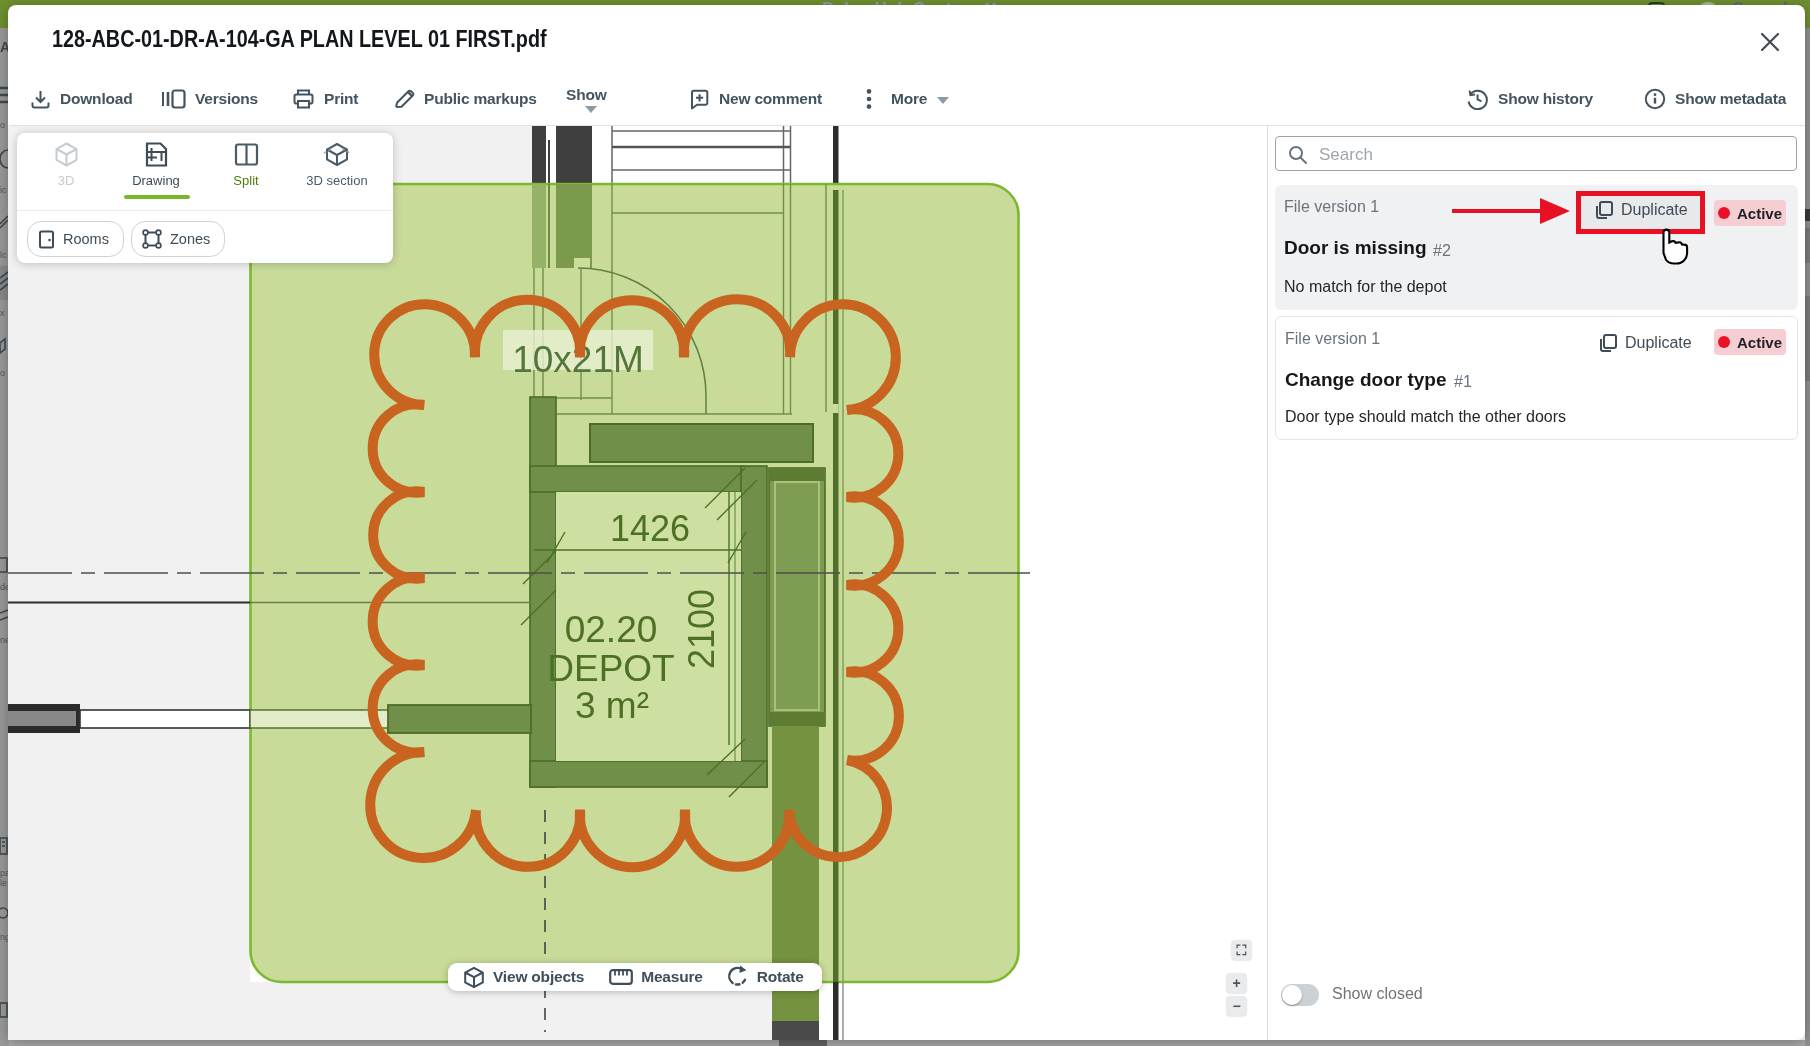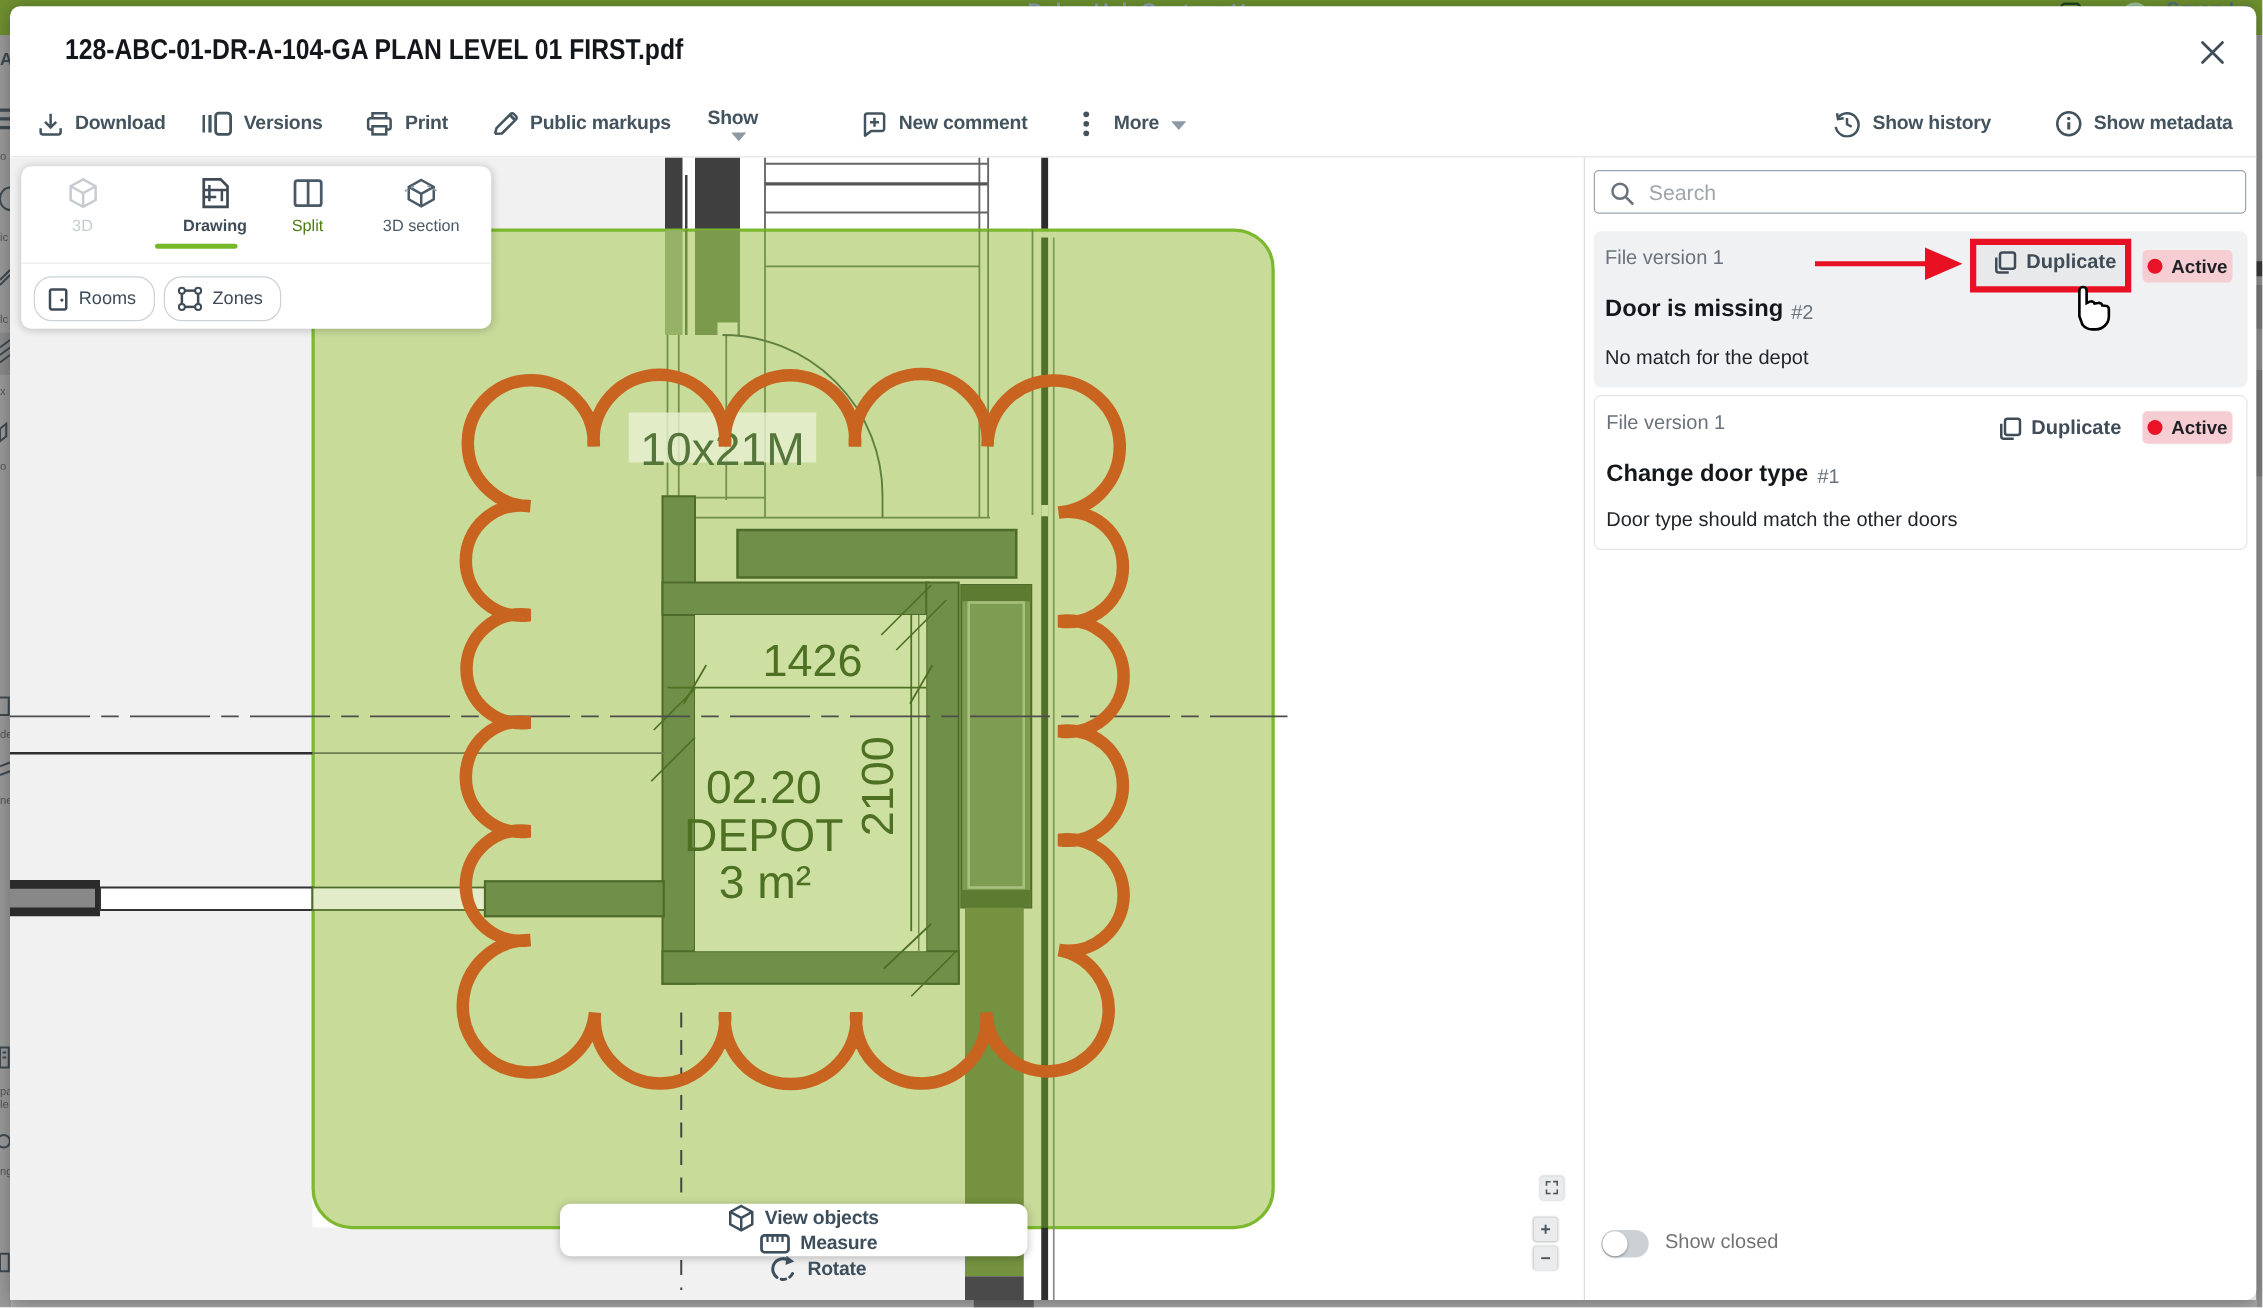--- a/index.html
+++ b/index.html
@@ -22,40 +22,40 @@
 #panel{left:17px;top:133px;width:376px;height:130px;background:#fff;border-radius:8px;
 box-shadow:0 1px 8px rgba(0,0,0,.22);}
 .tab{top:141px;width:80px;text-align:center;}
 .tab svg{display:block;margin:0 auto;}
 .tab .lbl{font-size:13px;margin-top:5px;}
 #underline{left:124px;top:195px;width:66px;height:3.5px;background:#76b82a;border-radius:2px;}
 #paneldiv{left:17px;top:210px;width:376px;height:1px;background:#ececec;}
 .pill{top:221px;height:36px;border:1.4px solid #ccd2d6;border-radius:14.5px;display:flex;align-items:center;padding:0 14px 0 10px;color:#3f4c57;font-size:14.5px;background:#fff;}
 .pill svg{margin-right:8px;}
 
-#bpill{left:448px;top:963px;width:374px;height:42px;background:#fff;border-radius:9px;
-box-shadow:0 1px 7px rgba(0,0,0,.25);display:flex;align-items:center;padding-left:15px;white-space:nowrap;flex-direction:column;}
+#bpill{left:448px;top:963px;width:374px;height:28px;background:#fff;border-radius:9px;
+box-shadow:0 1px 7px rgba(0,0,0,.25);display:flex;align-items:center;padding-left:15px;white-space:nowrap;}
 .bpi{display:flex;align-items:center;color:#3d4e5c;font-size:15.5px;font-weight:bold;letter-spacing:-0.2px;}
 .bpi svg{margin-right:8px;}
 
 .zbtn{width:19px;height:19px;background:#e9ebec;border-radius:3px;box-shadow:0 0 2px rgba(0,0,0,.3);color:#4a565f;font-size:14px;font-weight:bold;text-align:center;line-height:18px;}
 
 #search{left:1275px;top:136px;width:522px;height:35px;border:1px solid #9aa5ad;border-radius:4px;background:#fff;}
 #search .ph{position:absolute;left:43px;top:8px;font-size:17px;color:#9fa6ab;}
 .card{left:1275px;width:523px;border-radius:6px;}
 #card1{top:185px;height:125px;background:#eff1f3;}
 #card2{top:316px;height:124px;background:#fff;border:1px solid #e3e5e7;}
 .fv{position:absolute;left:9px;top:13px;font-size:16px;color:#6a737c;}
 .cardtitle{position:absolute;left:9px;font-size:19px;font-weight:bold;color:#15181b;}
 .cardnum{position:absolute;font-size:16px;color:#6a737c;}
 .cardsub{position:absolute;left:9px;font-size:16px;color:#22262a;}
 .activebadge{position:absolute;width:72px;height:26px;background:#f5cdd2;border-radius:4px;display:flex;align-items:center;justify-content:center;}
 .activebadge .dot{width:12px;height:12px;border-radius:50%;background:#ea1227;margin-right:7px;}
 .activebadge .t{font-size:15px;font-weight:bold;color:#1d2125;}
-.dup{position:absolute;display:flex;align-items:center;color:#3f4c57;font-size:16px;font-weight:bold;}
+.dup{position:absolute;display:flex;align-items:center;color:#3f4c57;font-size:16px;font-weight:normal;}
 .dup svg{margin-right:7px;}
 #redbox{left:1576px;top:191px;width:129px;height:43px;border:5px solid #e81123;background:#e7e9eb;}
 #toggle{left:1281px;top:984px;width:38px;height:22px;border-radius:11px;background:#ccd1d5;}
 #toggle .knob{position:absolute;left:1px;top:1px;width:20px;height:20px;border-radius:50%;background:#fff;box-shadow:0 1px 2px rgba(0,0,0,.35);}
 #togglelbl{left:1332px;top:985px;font-size:16px;color:#737373;}
 </style>
 </head>
 <body>
 <div class="abs" id="topbar">
   <div class="abs" style="left:822px;top:-2px;font-size:17px;font-weight:bold;color:#8aa2b5;letter-spacing:.3px;">Dalux HelpCenter&nbsp;&nbsp;&nbsp;✕</div>
@@ -266,21 +266,21 @@
 <path d="M424,405 A50.4,50.4 0 1 1 475,357 A52.7,52.7 0 1 1 580,357 A52.2,52.2 0 1 1 684,357 A53.2,53.2 0 1 1 790,357 A52.9,52.9 0 1 1 847,410 A44.1,44.1 0 1 1 847,497 A44.6,44.6 0 1 1 847,585 A44.1,44.1 0 1 1 847,672 A44.6,44.6 0 1 1 847,760 A49.0,49.0 0 1 1 789,810 A52.2,52.2 0 1 1 685,810 A52.7,52.7 0 1 1 580,810 A52.2,52.2 0 1 1 476,810 A53.0,53.0 0 1 1 424,752 A44.1,44.1 0 1 1 424,665 A44.1,44.1 0 1 1 424,578 A43.6,43.6 0 1 1 424,492 A44.1,44.1 0 1 1 424,405 Z" fill="none" stroke="#c8641f" stroke-width="10" stroke-linecap="round"></path>
 </svg>
 
 <div class="abs" id="panel"></div>
 <div class="abs tab" style="left:26px;color:#c6ccd1;">
 <svg width="27" height="27" viewBox="0 0 27 27">
       <path d="M13.5 2.5 L23.5 8 L23.5 19 L13.5 24.5 L3.5 19 L3.5 8 Z M3.5 8 L13.5 13.5 L23.5 8 M13.5 13.5 L13.5 24.5" fill="none" stroke="#c6ccd1" stroke-width="2"></path>
     </svg>
 <div class="lbl">3D</div>
   </div>
-<div class="abs tab" style="left:132px;color:#3f4c57;font-weight:bold;">
+<div class="abs tab" style="left:116px;color:#3f4c57;">
 <svg width="27" height="27" viewBox="0 0 27 27">
       <path d="M4 2.5 L17.5 2.5 L23 8 L23 24.5 L4 24.5 Z" fill="none" stroke="#3f4c57" stroke-width="2.2"></path>
       <path d="M8.5 7 L8.5 20 M18.5 11 L18.5 20 M4 11 L23 11 M4 16.5 L14 16.5" stroke="#3f4c57" stroke-width="2"></path>
     </svg>
 <div class="lbl">Drawing</div>
   </div>
 <div class="abs tab" style="left:206px;color:#4d7c0f;">
 <svg width="27" height="27" viewBox="0 0 27 27">
       <rect x="3" y="3.5" width="21" height="20" rx="2" fill="none" stroke="#4a5a66" stroke-width="2.2"></rect>
       <path d="M13.5 3.5 L13.5 23.5" stroke="#4a5a66" stroke-width="2.2"></path>

